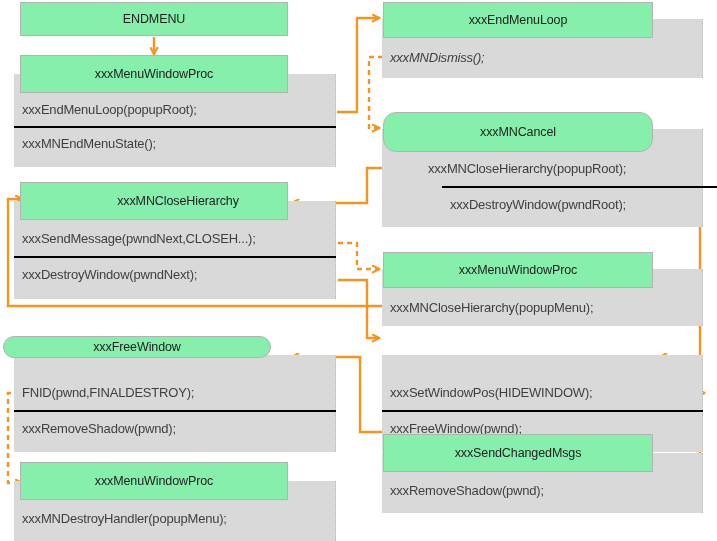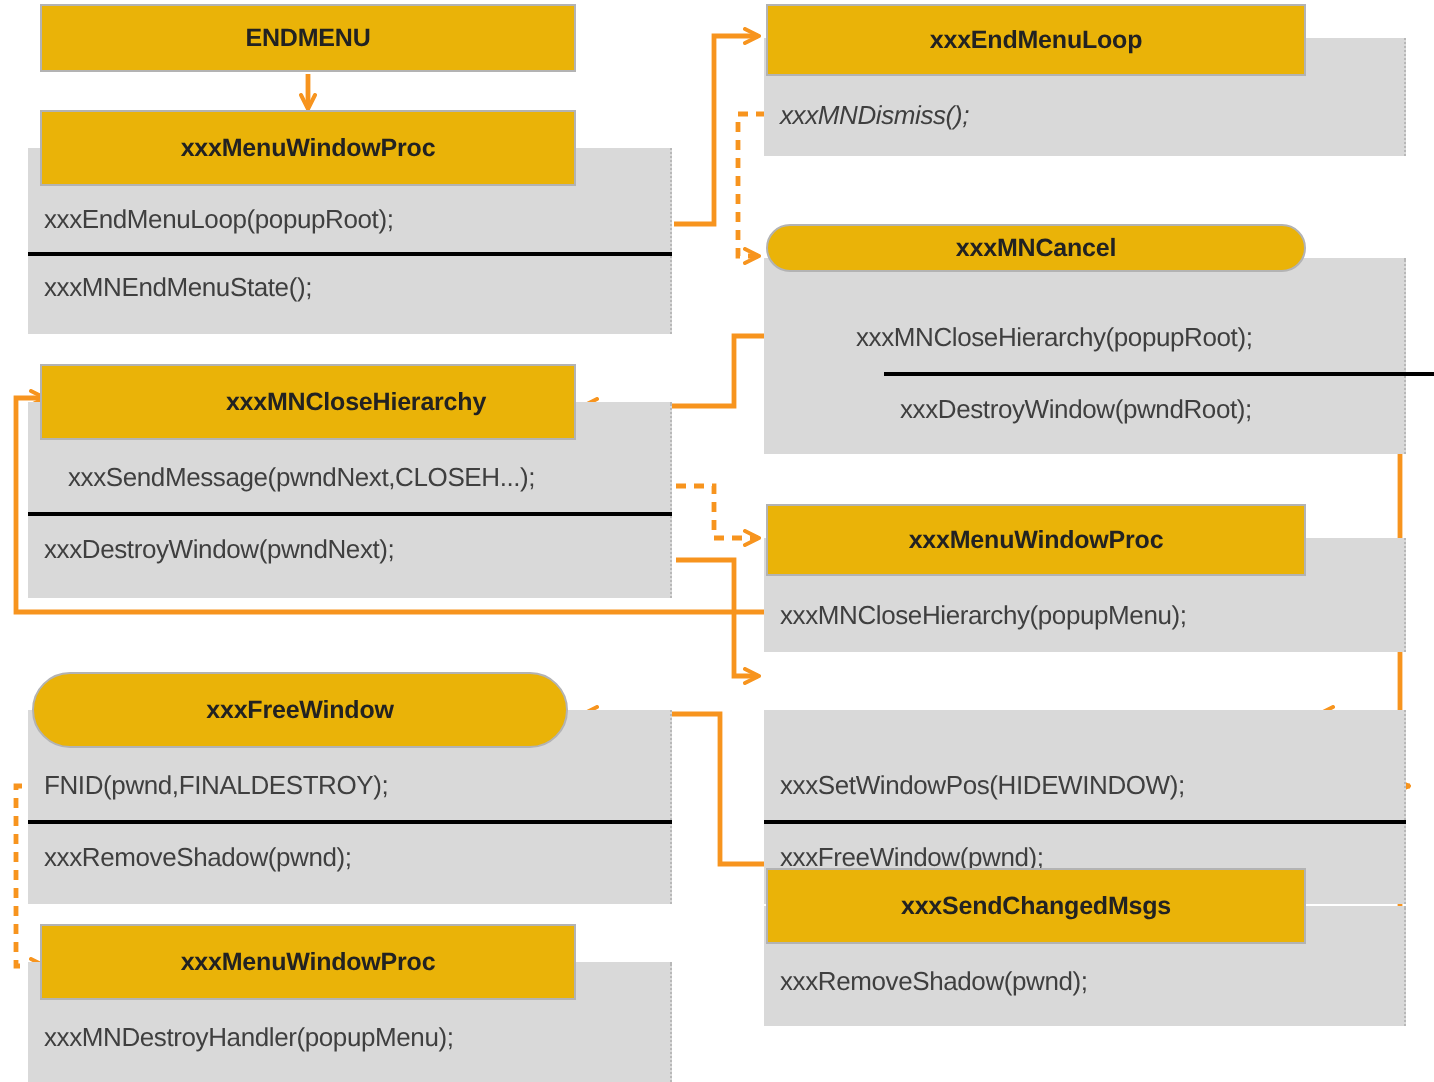--- a/index.html
+++ b/index.html
@@ -18,25 +18,25 @@
   
   .card{position:absolute;z-index:2;}
   .card .body{
     position:absolute;left:0;top:0;
     background:#d9d9d9;
     border-right:1px dotted #b8b8b8;
     box-sizing:border-box;
   }
   .card .hdr{
     position:absolute;
-    background:#eab308;
+    background:#86efac;
     border:1px solid #b3b3b3;
     box-sizing:border-box;
     display:flex;align-items:center;justify-content:center;
-    font-weight:bold;
+    font-weight:normal;
     font-size:12.5px;
     color:#222222;
     letter-spacing:-0.1px;
     z-index:3;
   }
   .card .line{
     position:absolute;
     display:flex;align-items:center;
     font-size:13px;
     color:#3f3f3f;
@@ -110,46 +110,46 @@
   <div class="card" style="left:0px;top:55px;width:340px;height:112px;">
     <div class="body" style="left:14px;top:19px;width:322px;height:93px;"></div>
     <div class="hdr" style="left:20px;top:0px;width:268px;height:38px;">xxxMenuWindowProc</div>
     <div class="line" style="left:14px;top:38px;width:322px;height:33px;">xxxEndMenuLoop(popupRoot);</div>
     <div class="line sep" style="left:14px;top:71px;width:322px;height:33px;">xxxMNEndMenuState();</div>
   </div>
 
   <div class="card" style="left:0px;top:182px;width:340px;height:117px;">
     <div class="body" style="left:14px;top:19px;width:322px;height:98px;"></div>
     <div class="hdr" style="left:20px;top:0px;width:268px;height:38px;padding-left:48px;">xxxMNCloseHierarchy</div>
-    <div class="line" style="left:14px;top:38px;width:322px;height:36px;margin-left:12px;">xxxSendMessage(pwndNext,CLOSEH...);</div>
+    <div class="line" style="left:14px;top:38px;width:322px;height:36px;">xxxSendMessage(pwndNext,CLOSEH...);</div>
     <div class="line sep" style="left:14px;top:74px;width:322px;height:34px;">xxxDestroyWindow(pwndNext);</div>
   </div>
 
   <div class="card" style="left:0px;top:336px;width:340px;height:117px;">
     <div class="body" style="left:14px;top:19px;width:322px;height:97px;"></div>
-    <div class="hdr" style="left:16px;top:0px;width:268px;height:38px;border-radius:19px;">xxxFreeWindow</div>
+    <div class="hdr" style="left:3px;top:0px;width:268px;height:22px;border-radius:19px;">xxxFreeWindow</div>
     <div class="line" style="left:14px;top:38px;width:322px;height:36px;">FNID(pwnd,FINALDESTROY);</div>
     <div class="line sep" style="left:14px;top:74px;width:322px;height:34px;">xxxRemoveShadow(pwnd);</div>
   </div>
 
   <div class="card" style="left:0px;top:462px;width:340px;height:79px;">
     <div class="body" style="left:14px;top:19px;width:322px;height:60px;"></div>
     <div class="hdr" style="left:20px;top:0px;width:268px;height:38px;">xxxMenuWindowProc</div>
     <div class="line" style="left:14px;top:38px;width:322px;height:36px;">xxxMNDestroyHandler(popupMenu);</div>
   </div>
 
   <div class="card" style="left:362px;top:0px;width:355px;height:78px;">
     <div class="body" style="left:20px;top:19px;width:321px;height:59px;"></div>
     <div class="hdr" style="left:21px;top:2px;width:270px;height:36px;text-align:center;">xxxEndMenuLoop</div>
     <div class="line" style="left:20px;top:40px;width:321px;height:34px;font-style:italic;">xxxMNDismiss();</div>
   </div>
 
   <div class="card" style="left:362px;top:110px;width:355px;height:117px;">
     <div class="body" style="left:20px;top:19px;width:321px;height:98px;"></div>
-    <div class="hdr" style="left:21px;top:2px;width:270px;height:24px;border-radius:13px;">xxxMNCancel</div>
+    <div class="hdr" style="left:21px;top:2px;width:270px;height:40px;border-radius:13px;">xxxMNCancel</div>
     <div class="line" style="left:20px;top:40px;width:321px;height:36px;padding-left:46px;">xxxMNCloseHierarchy(popupRoot);</div>
     <div class="line sep" style="left:37px;top:76px;width:321px;height:34px;margin-left:43px;">xxxDestroyWindow(pwndRoot);</div>
   </div>
 
   <div class="card" style="left:362px;top:250px;width:355px;height:76px;">
     <div class="body" style="left:20px;top:19px;width:321px;height:57px;"></div>
     <div class="hdr" style="left:21px;top:2px;width:270px;height:36px;">xxxMenuWindowProc</div>
     <div class="line" style="left:20px;top:40px;width:321px;height:34px;">xxxMNCloseHierarchy(popupMenu);</div>
   </div>
 

